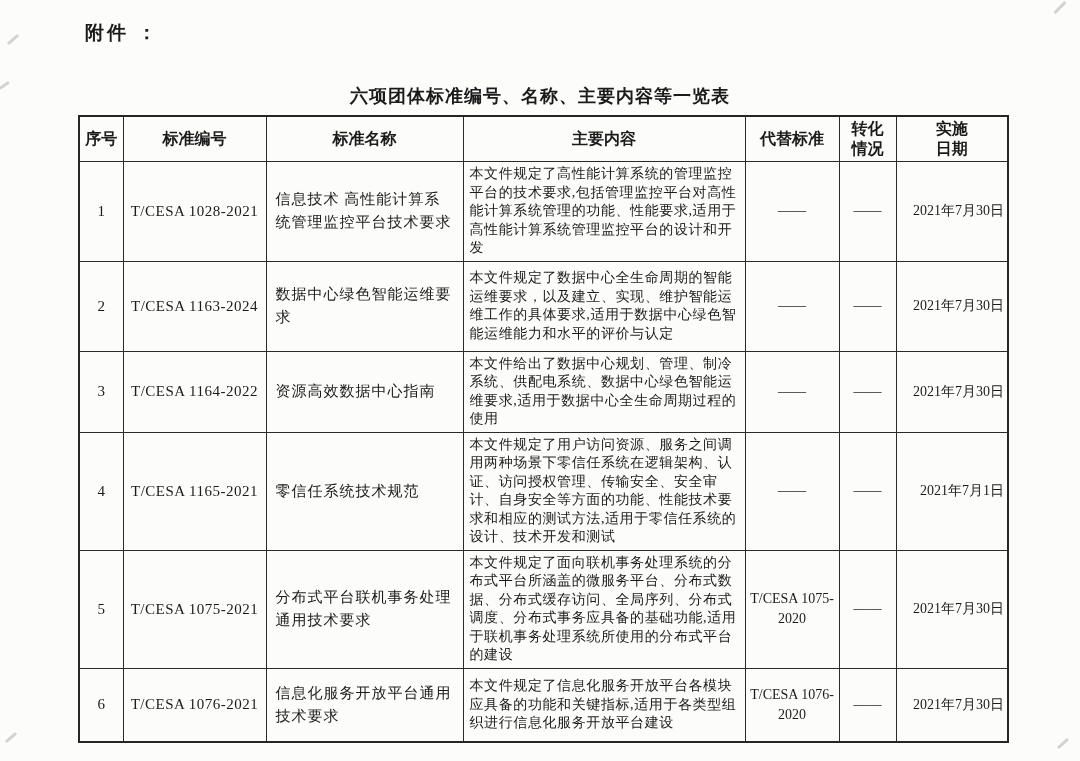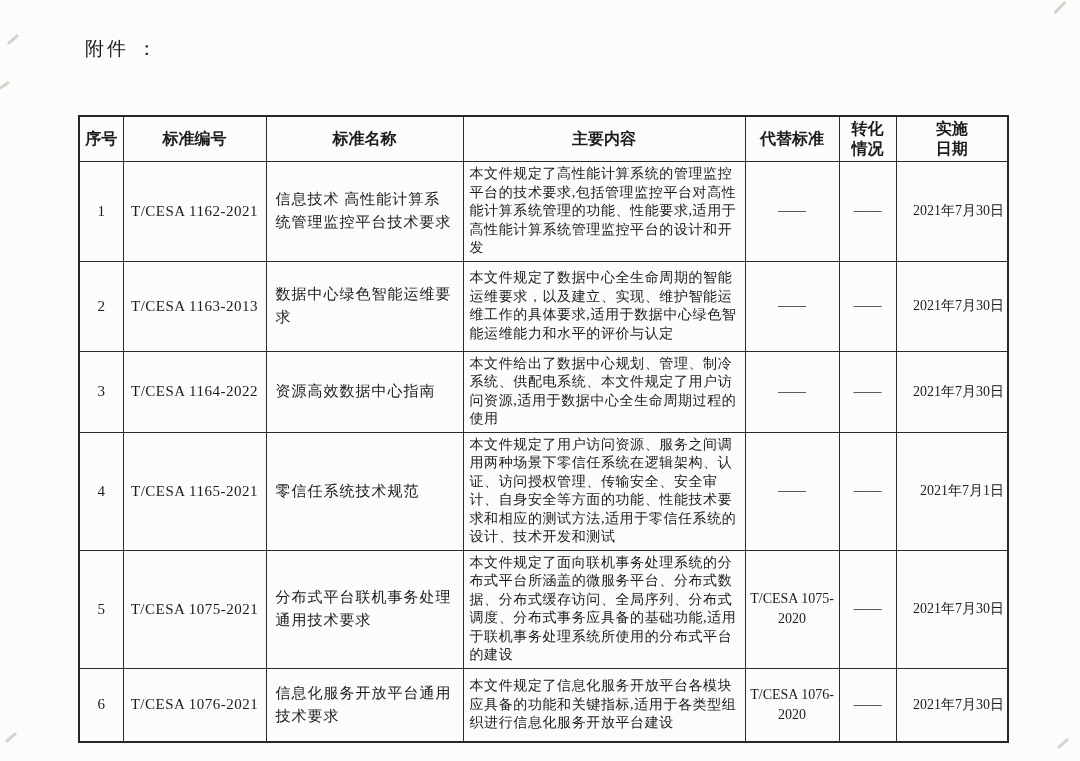--- a/index.html
+++ b/index.html
@@ -10,23 +10,23 @@
     height: 761px;
     margin: 0 auto;
     background: #fcfcfa;
     overflow: hidden;
     font-family: "Liberation Serif", "DejaVu Serif", serif;
     color: #1b1b1b;
   }
   .attachment {
     position: absolute;
     left: 85px;
-    top: 36px;
+    top: 20px;
     font-size: 19px;
-    font-weight: normal;
+    font-weight: bold;
     letter-spacing: 3px;
     font-family: "Liberation Sans", "DejaVu Sans", sans-serif;
   }
   .title {
     position: absolute;
     top: 84px;
     left: 0;
     width: 100%;
     text-align: center;
     font-size: 18px;
@@ -90,20 +90,21 @@
 
 <div class="page">
   <span class="artifact a1"></span>
   <span class="artifact a2"></span>
   <span class="artifact a3"></span>
   <span class="artifact a4"></span>
   <span class="artifact a5"></span>
 
   <div class="attachment">附件 ：</div>
 
+  <div class="title">六项团体标准编号、名称、主要内容等一览表</div>
 
   <table class="std-table">
     <colgroup>
       <col style="width:44px">
       <col style="width:143px">
       <col style="width:197px">
       <col style="width:282px">
       <col style="width:94px">
       <col style="width:57px">
       <col style="width:112px">
@@ -117,41 +118,41 @@
         <th>代替标准</th>
         <th>转化
 情况</th>
         <th>实施
 日期</th>
       </tr>
     </thead>
     <tbody id="table-body">
         <tr style="height: 95px;">
           <td class="col-seq">1</td>
-          <td class="col-num">T/CESA 1162-2021</td>
+          <td class="col-num">T/CESA 1028-2021</td>
           <td class="col-name">信息技术 高性能计算系统管理监控平台技术要求</td>
           <td class="col-content">本文件规定了高性能计算系统的管理监控平台的技术要求,包括管理监控平台对高性能计算系统管理的功能、性能要求,适用于高性能计算系统管理监控平台的设计和开发</td>
           <td class="col-replaced">——</td>
           <td class="col-conv">——</td>
           <td class="col-date">2021年7月30日</td>
         </tr>
         <tr style="height: 90px;">
           <td class="col-seq">2</td>
-          <td class="col-num">T/CESA 1163-2013</td>
+          <td class="col-num">T/CESA 1163-2024</td>
           <td class="col-name">数据中心绿色智能运维要求</td>
           <td class="col-content">本文件规定了数据中心全生命周期的智能运维要求，以及建立、实现、维护智能运维工作的具体要求,适用于数据中心绿色智能运维能力和水平的评价与认定</td>
           <td class="col-replaced">——</td>
           <td class="col-conv">——</td>
           <td class="col-date">2021年7月30日</td>
         </tr>
         <tr style="height: 75px;">
           <td class="col-seq">3</td>
           <td class="col-num">T/CESA 1164-2022</td>
           <td class="col-name">资源高效数据中心指南</td>
-          <td class="col-content">本文件给出了数据中心规划、管理、制冷系统、供配电系统、本文件规定了用户访问资源,适用于数据中心全生命周期过程的使用</td>
+          <td class="col-content">本文件给出了数据中心规划、管理、制冷系统、供配电系统、数据中心绿色智能运维要求,适用于数据中心全生命周期过程的使用</td>
           <td class="col-replaced">——</td>
           <td class="col-conv">——</td>
           <td class="col-date">2021年7月30日</td>
         </tr>
         <tr style="height: 110px;">
           <td class="col-seq">4</td>
           <td class="col-num">T/CESA 1165-2021</td>
           <td class="col-name">零信任系统技术规范</td>
           <td class="col-content">本文件规定了用户访问资源、服务之间调用两种场景下零信任系统在逻辑架构、认证、访问授权管理、传输安全、安全审计、自身安全等方面的功能、性能技术要求和相应的测试方法,适用于零信任系统的设计、技术开发和测试</td>
           <td class="col-replaced">——</td>

